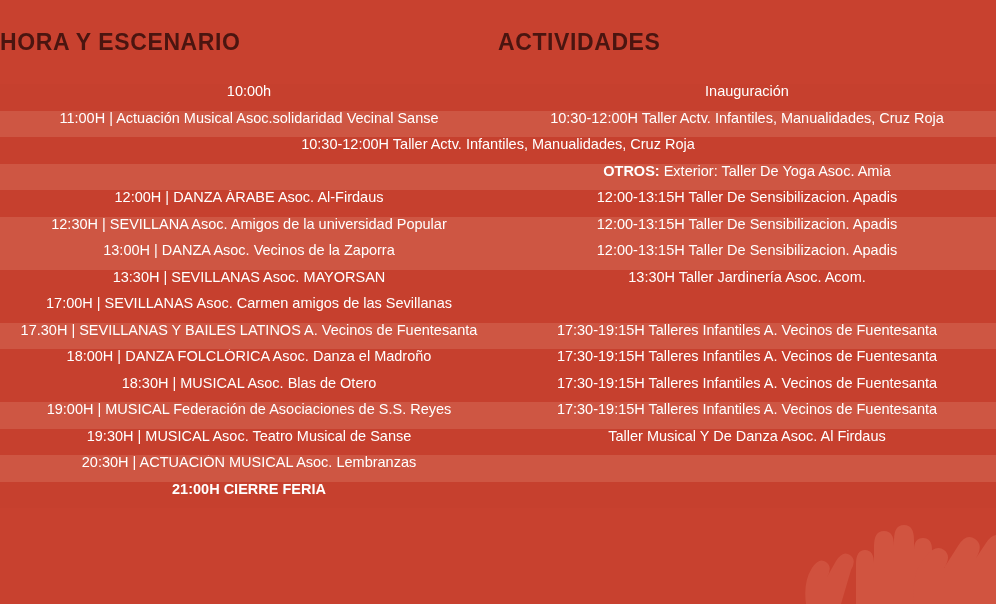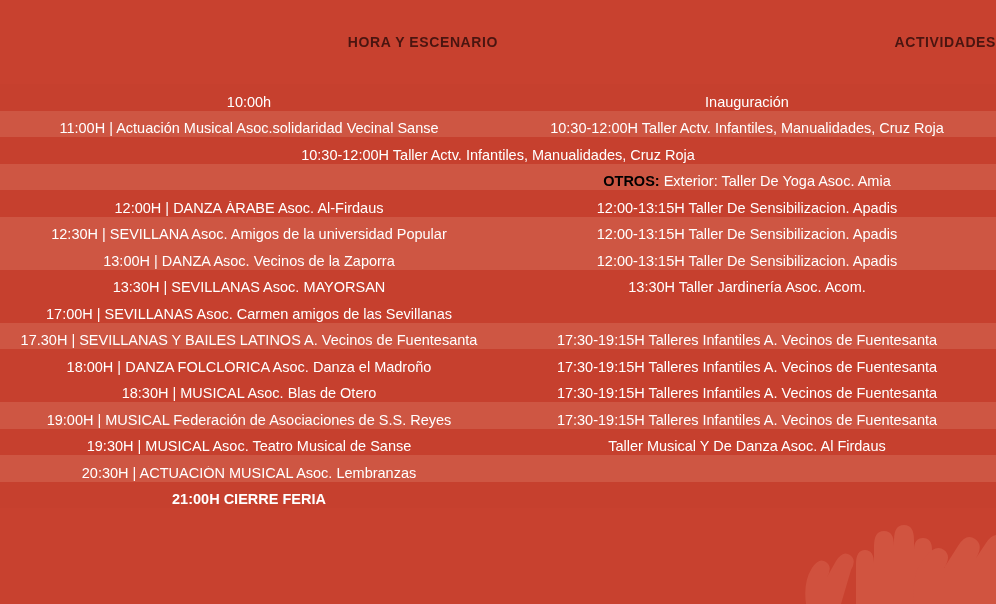--- a/index.html
+++ b/index.html
@@ -31,55 +31,55 @@
     pointer-events: none;
     opacity: 0.55;
   }
   .header-row {
     display: flex;
     height: 84px;
     align-items: center;
   }
   .header-cell {
     flex: 1 1 50%;
-    text-align: right;
+    text-align: left;
     color: #4a1510;
     font-weight: bold;
-    font-size: 14px;
+    font-size: 23px;
     letter-spacing: 0.6px;
   }
   .table {
     position: relative;
     z-index: 2;
   }
   .row {
     display: flex;
     height: 26.5px;
-    align-items: flex-end;
+    align-items: flex-start;
   }
   .row.odd {
     background: #c6402e;
   }
   .row.even {
     background: #ce5643;
   }
   .cell {
     flex: 1 1 50%;
     text-align: center;
     color: #ffffff;
     font-size: 14.5px;
     line-height: 1.1;
     white-space: nowrap;
     overflow: hidden;
   }
   .cell.bold {
     font-weight: bold;
   }
   .tag {
-    color: #000000;
+    color: #ffffff;
     font-weight: bold;
   }
 </style>
 </head>
 <body>
 
 <div class="page">
 
   <svg class="watermark" viewBox="0 0 340 150" xmlns="http://www.w3.org/2000/svg">
     <g fill="#d9644f">

